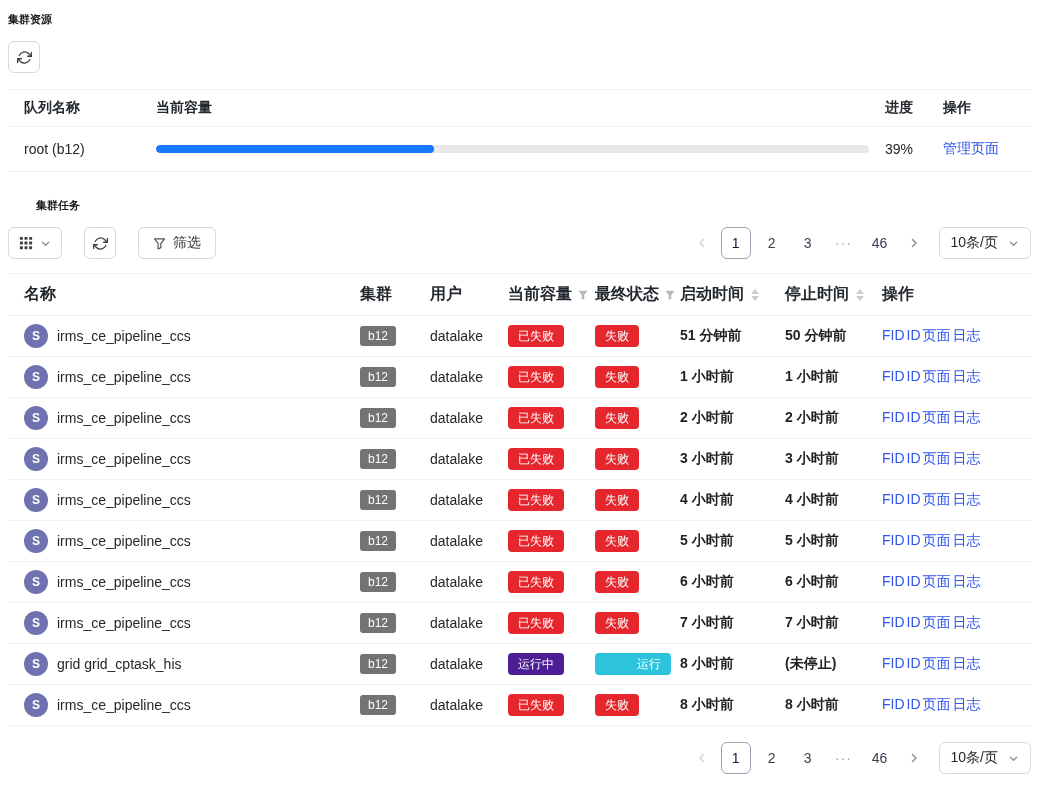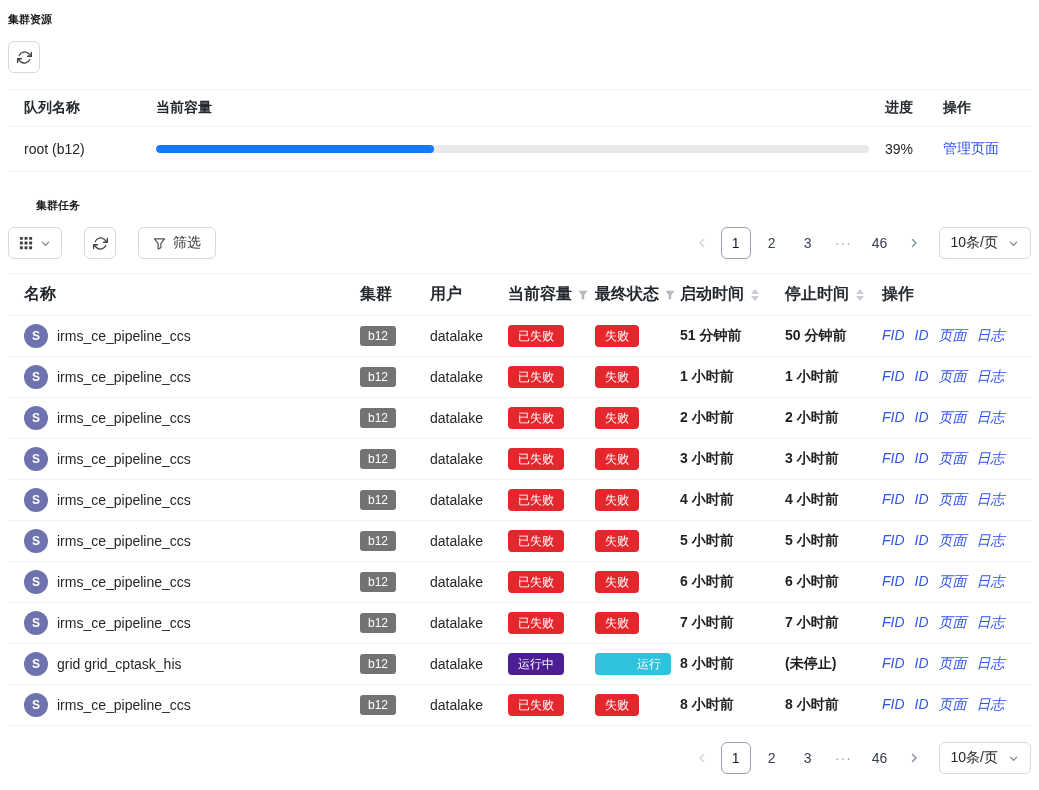--- a/index.html
+++ b/index.html
@@ -152,21 +152,21 @@
     border-radius: 4px;
     color: #fff;
     font-size: 12px;
     line-height: 16px;
   }
   .badge.red { background: #e5262d; }
   .badge.green { background: #4c1d95; }
   .badge.cyan { background: #2ec3dd; padding-left: 42px; }
   .badge.blue { background: #737373; padding: 2px 8px; border-radius: 3px; }
   .time { font-weight: 700; color: #1f1f1f; }
-  .actions { display: flex; gap: 10px; font-style: italic; }
+  .actions { display: flex; gap: 2px; }
 
   .bottom-bar { display: flex; justify-content: flex-end; margin-top: 16px; }
 </style>
 </head>
 <body>
 
 <div class="page">
 
   <h2 class="section-title">集群资源</h2>
 

